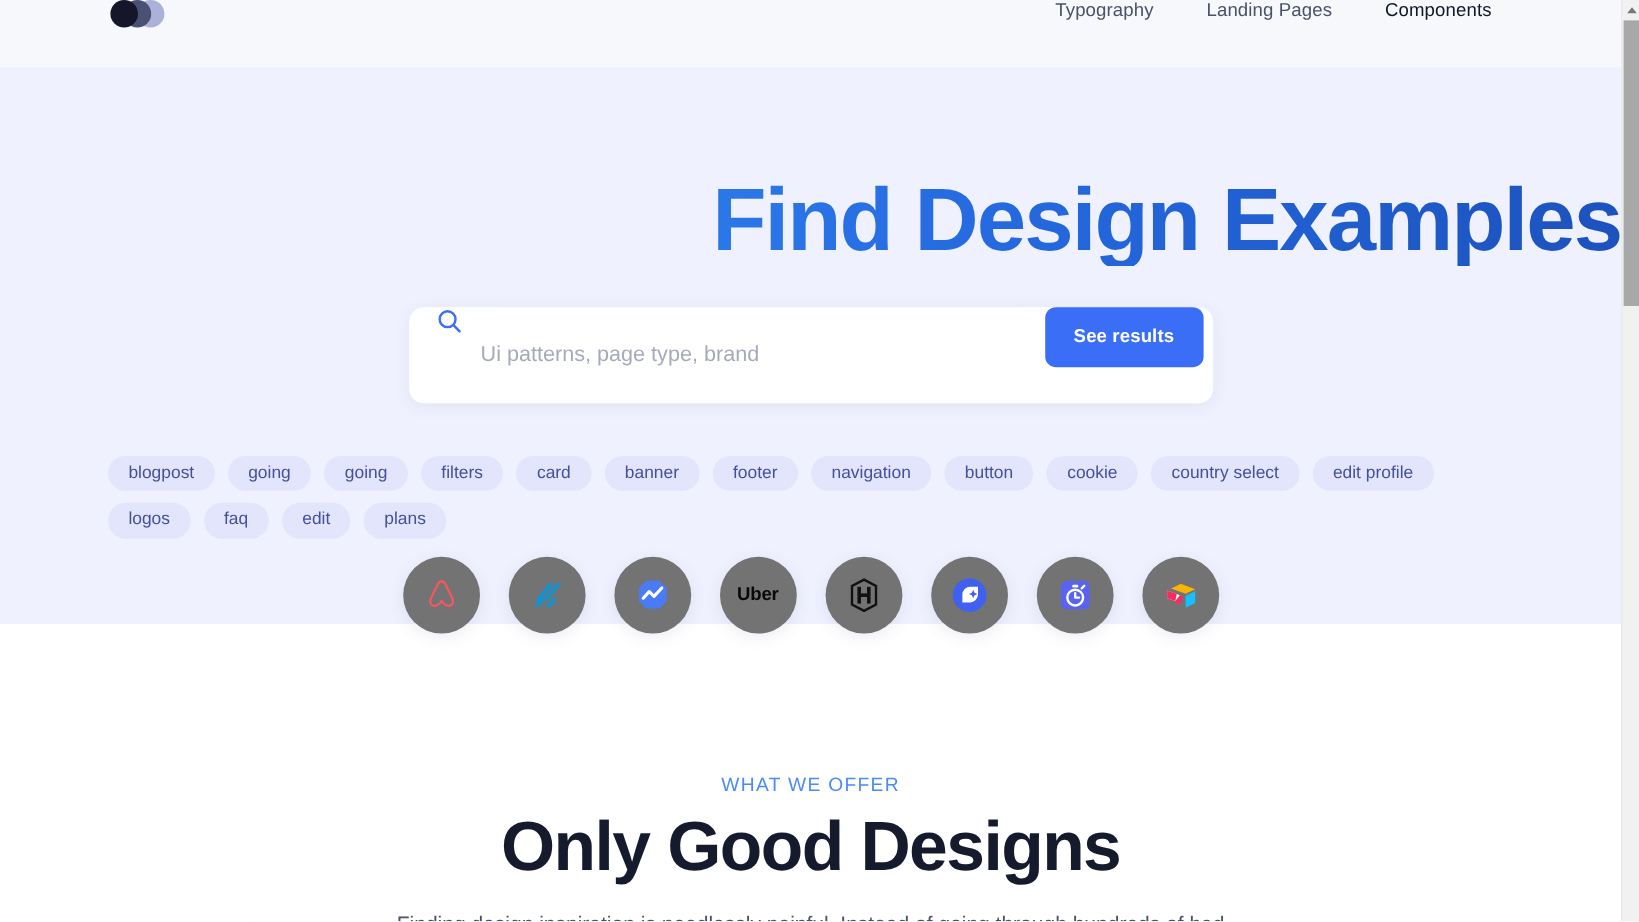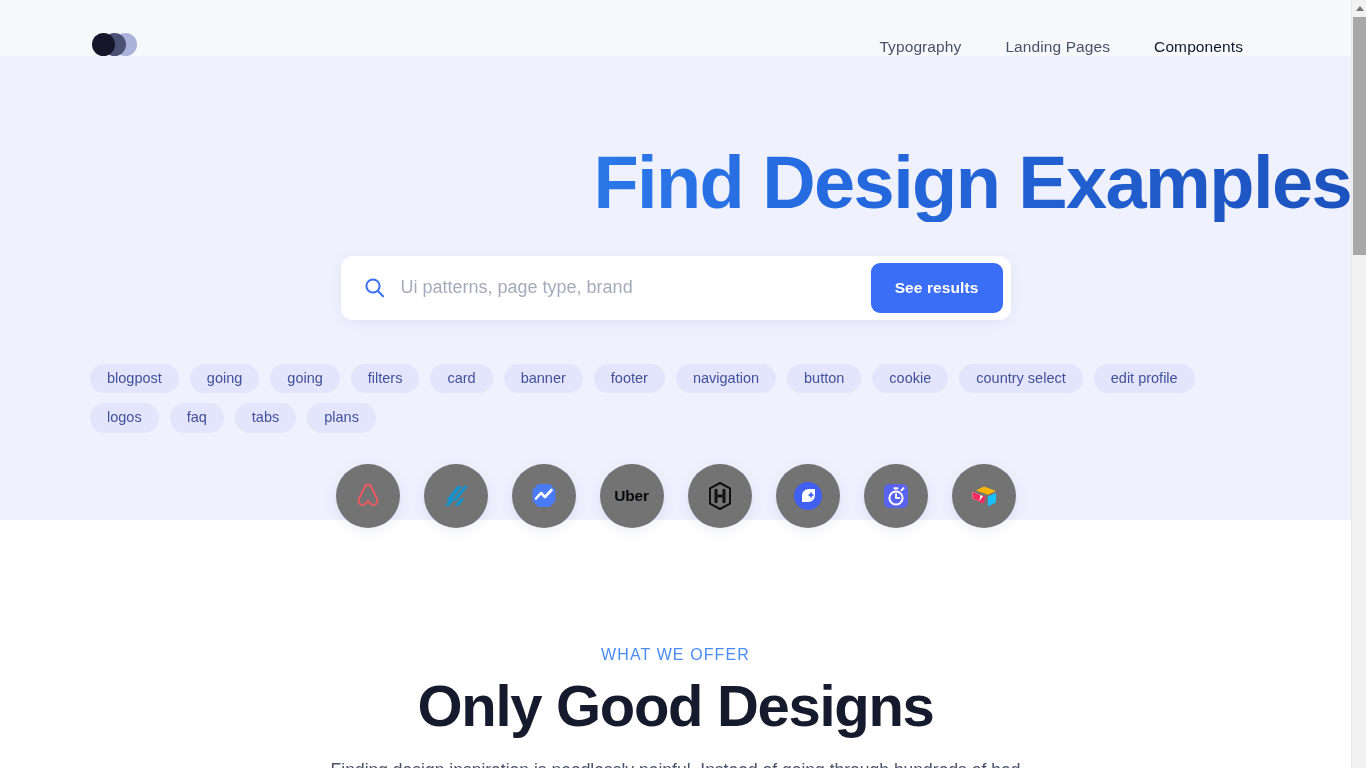--- a/index.html
+++ b/index.html
@@ -28,21 +28,21 @@
     height: 768px;
     overflow: hidden;
     background: #ffffff;
   }
 
   
   .site-header {
     height: 56px;
     background: #f7f8fc;
     display: flex;
-    align-items: flex-end;
+    align-items: flex-start;
     padding: 0 108px 0 92px;
     justify-content: space-between;
   }
 
   .logo {
     position: relative;
     width: 46px;
     height: 23px;
   }
   .logo .dot {
@@ -88,26 +88,25 @@
     background: linear-gradient(90deg, #3f9df4 0%, #2f83f0 30%, #2569df 62%, #1c52bd 100%);
     -webkit-background-clip: text;
     background-clip: text;
     color: transparent;
     -webkit-text-fill-color: transparent;
   }
 
   .search-wrap {
     margin: 34px auto 0;
     width: 670px;
-    height: 64px;
+    height: 80px;
     background: #ffffff;
     border-radius: 12px;
     box-shadow: 0 3px 14px rgba(60, 70, 130, 0.07);
     display: flex;
-    align-items: center;
     padding: 0 8px 0 22px;
   }
 
   .search-icon {
     flex: 0 0 auto;
     width: 24px;
     height: 24px;
     margin-right: 14px;
     display: block;
   }
@@ -296,21 +295,21 @@
         <span class="tag">card</span>
         <span class="tag">banner</span>
         <span class="tag">footer</span>
         <span class="tag">navigation</span>
         <span class="tag">button</span>
         <span class="tag">cookie</span>
         <span class="tag">country select</span>
         <span class="tag">edit profile</span>
         <span class="tag">logos</span>
         <span class="tag">faq</span>
-        <span class="tag">tabs</span>
+        <span class="tag">edit</span>
         <span class="tag">plans</span>
       </div>
 
       <div class="brand-strip">
 
         <div class="brand-circle">
           <svg width="34" height="34" viewBox="0 0 32 32">
             <path d="M16 5.2c1.4 0 2.4 1 3.3 2.8 1.8 3.5 4 8.2 5.3 11.1.9 2 .2 4.1-1.7 4.9-1.9.8-4-.1-5.3-1.6l-1.6-1.9-1.6 1.9c-1.3 1.5-3.4 2.4-5.3 1.6-1.9-.8-2.6-2.9-1.7-4.9 1.3-2.9 3.5-7.6 5.3-11.1C13.6 6.2 14.6 5.2 16 5.2z" fill="none" stroke="#f9575f" stroke-width="1.7"></path>
           </svg>
         </div>

